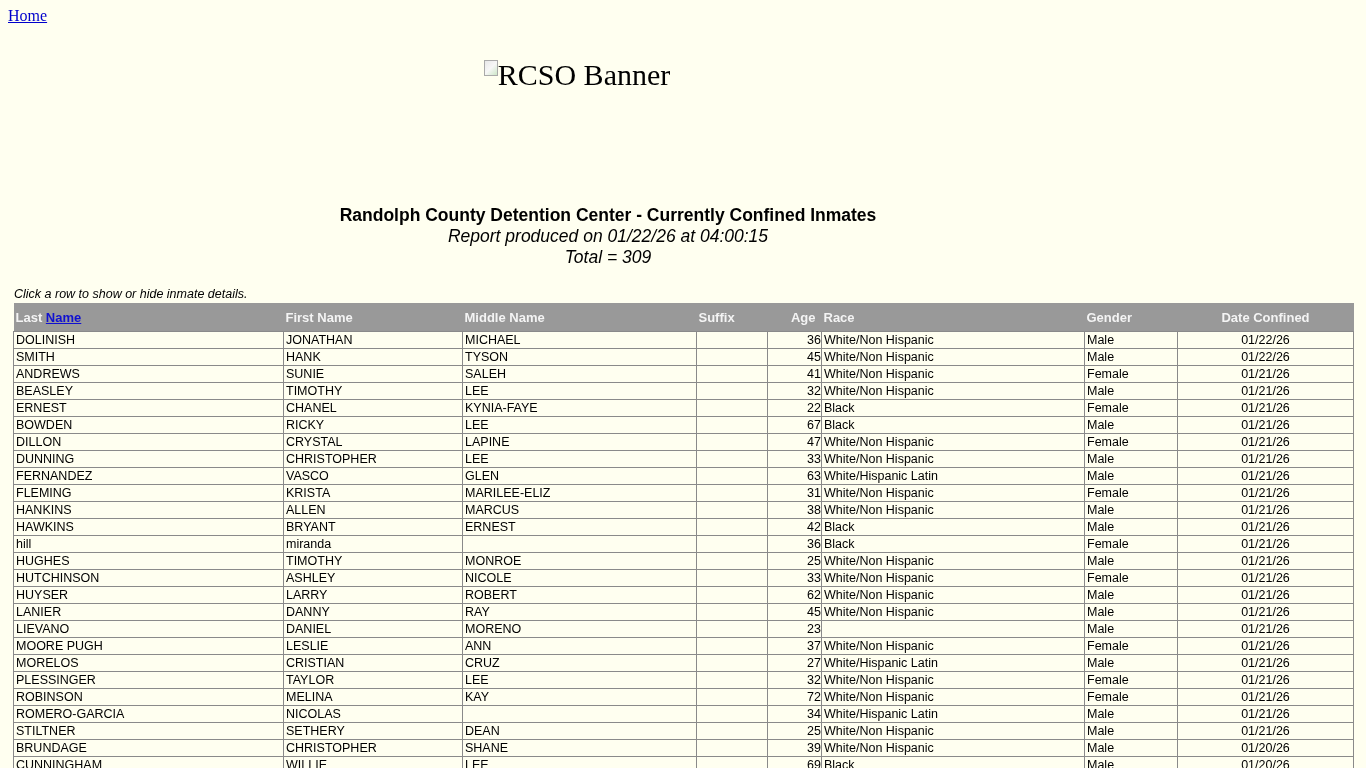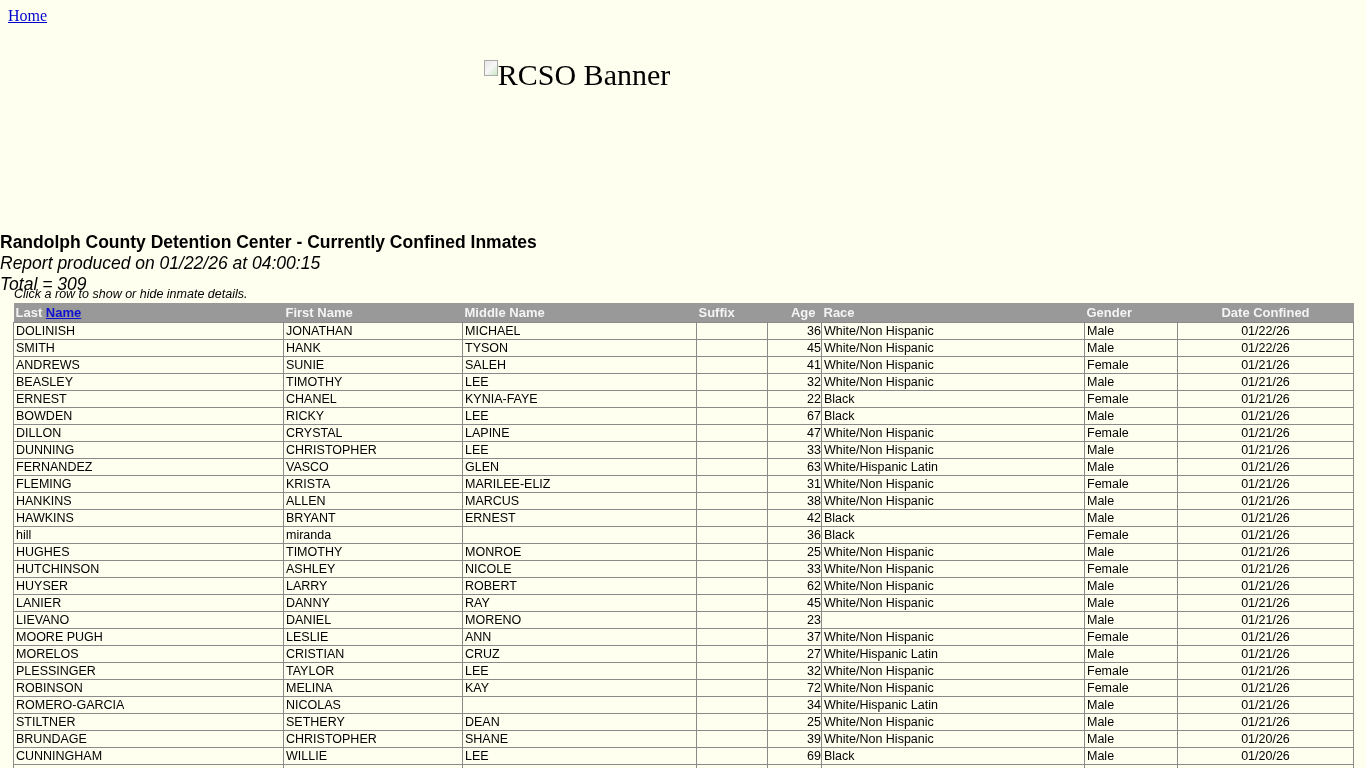--- a/index.html
+++ b/index.html
@@ -47,23 +47,23 @@
     left: 0; top: 0;
     width: 12px; height: 14px;
     border: 1px solid #aaa;
     background: linear-gradient(135deg, #e8e8e8 0%, #f7f7f7 50%, #cde7c8 100%);
   }
   .report-head {
     position: absolute;
     left: 0;
     width: 1216px;
     top: 205px;
+    text-align: center;
     font-family: "Liberation Sans", sans-serif;
     line-height: 21px;
-    margin-top: 27px;
   }
   .report-title { font-weight: bold; font-size: 17.5px; }
   .report-sub { font-size: 17.5px; font-style: italic; }
   .instructions {
     position: absolute;
     left: 14px;
     top: 287px;
     font-family: "Liberation Sans", sans-serif;
     font-style: italic;
     font-size: 12.5px;
@@ -77,21 +77,21 @@
     font-family: "Liberation Sans", sans-serif;
     font-size: 12.5px;
     table-layout: fixed;
   }
   table.inmates th {
     background: #999999;
     color: #f4f4f4;
     font-weight: bold;
     text-align: left;
     padding: 0 2px;
-    height: 19px;
+    height: 28px;
     line-height: 17px;
     font-size: 13px;
     border: none;
   }
   table.inmates th a { color: #1010d0; }
   table.inmates th.c-age { text-align: right; padding-right: 6px; }
   table.inmates th.c-date { text-align: center; }
   table.inmates td {
     border: 1px solid #8a8a8a;
     padding: 0 2px;

